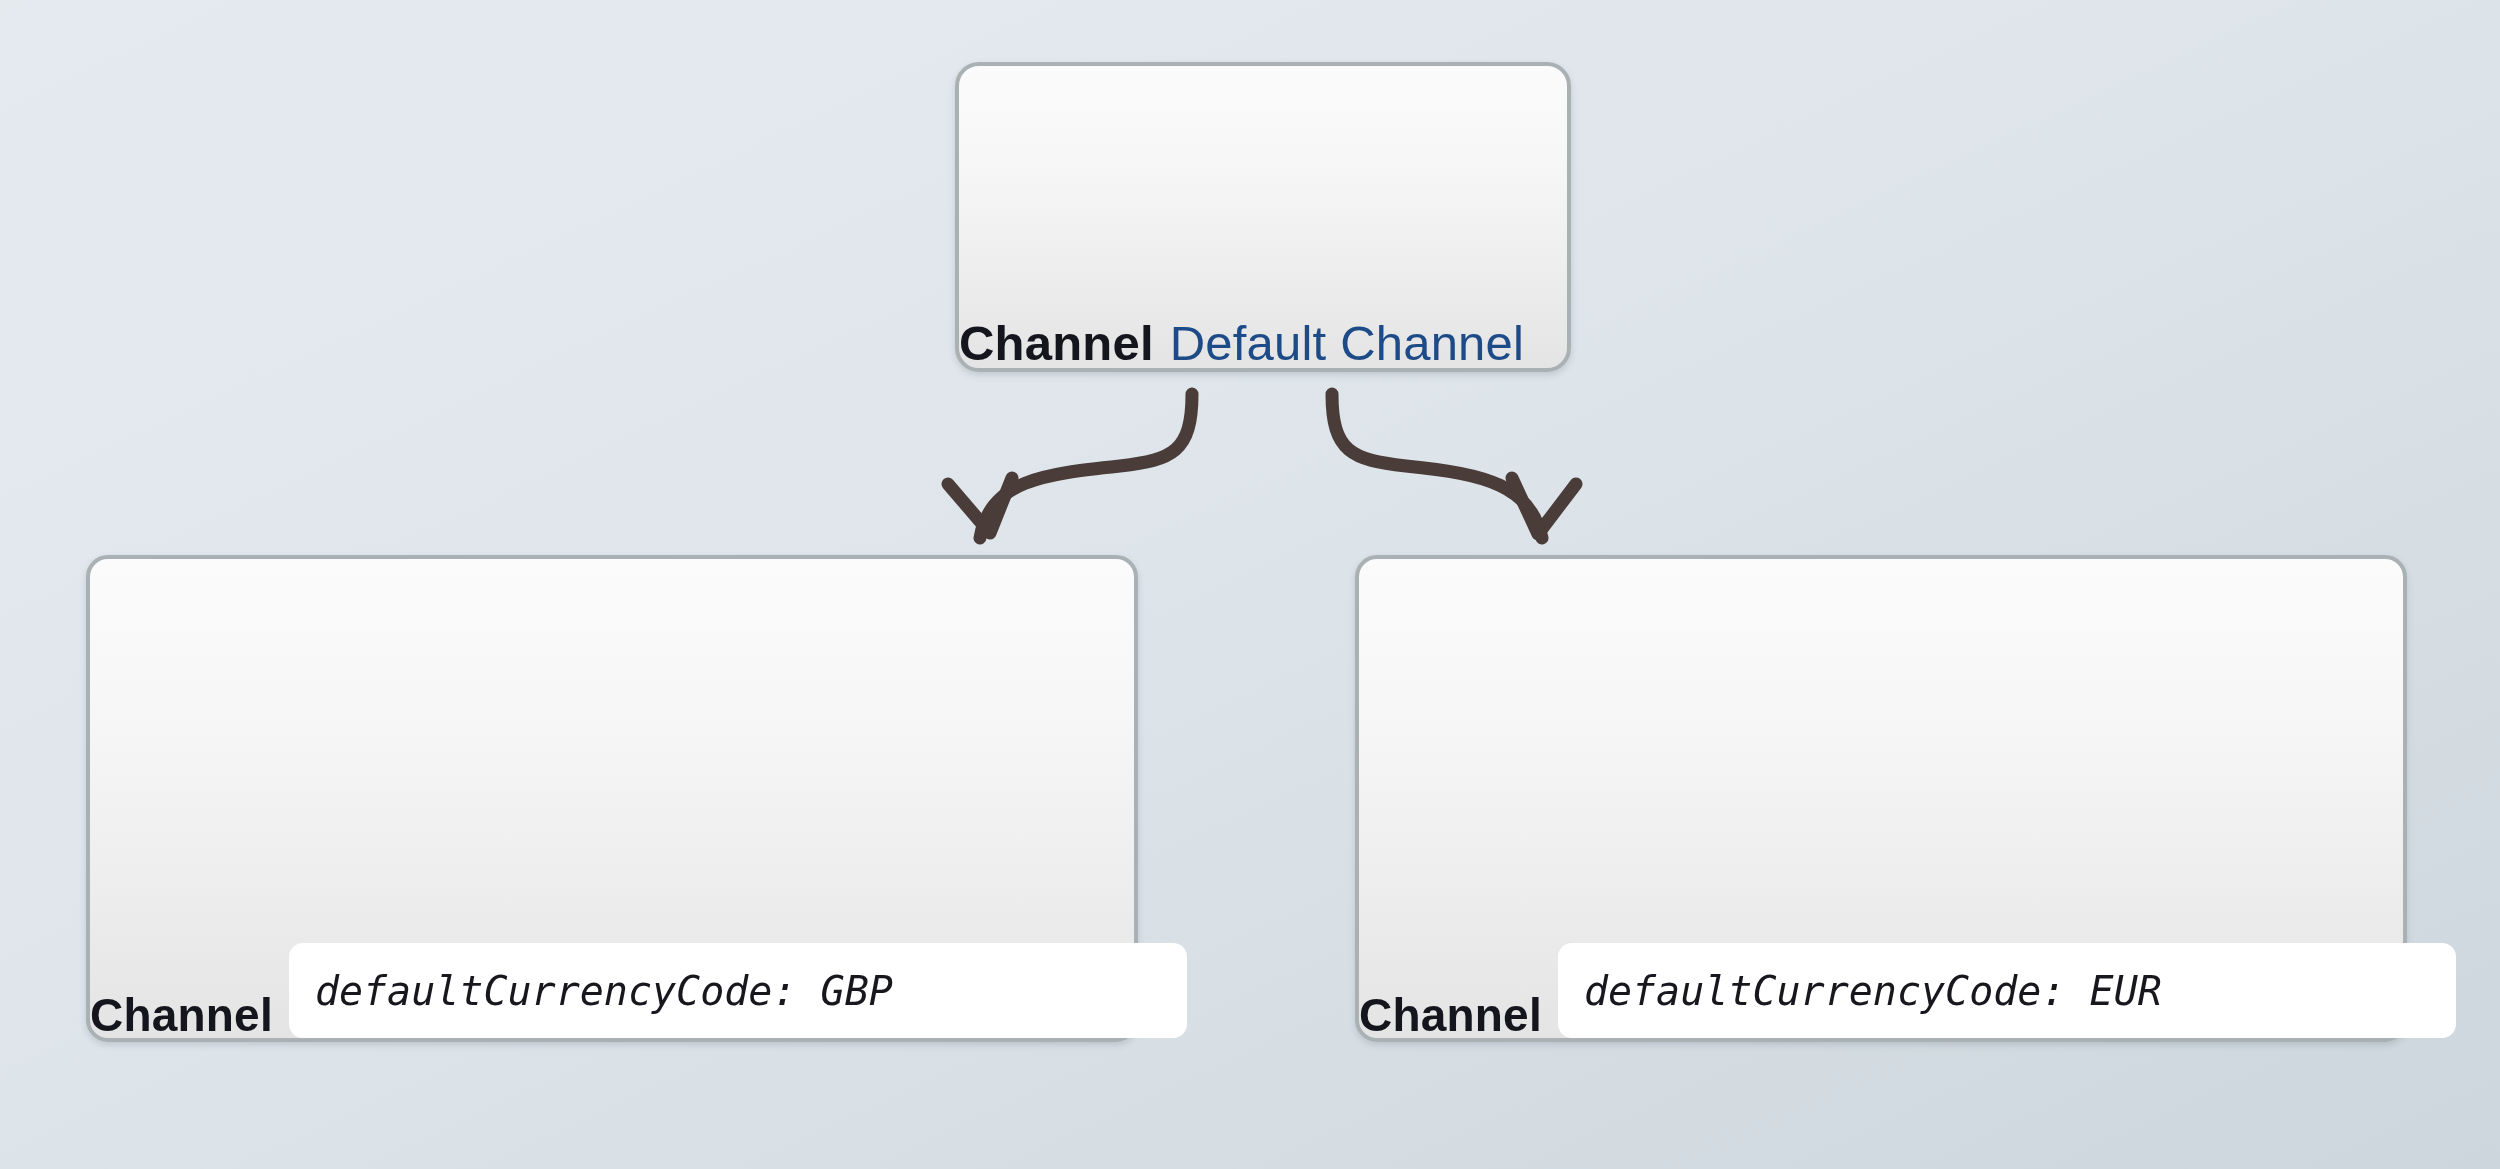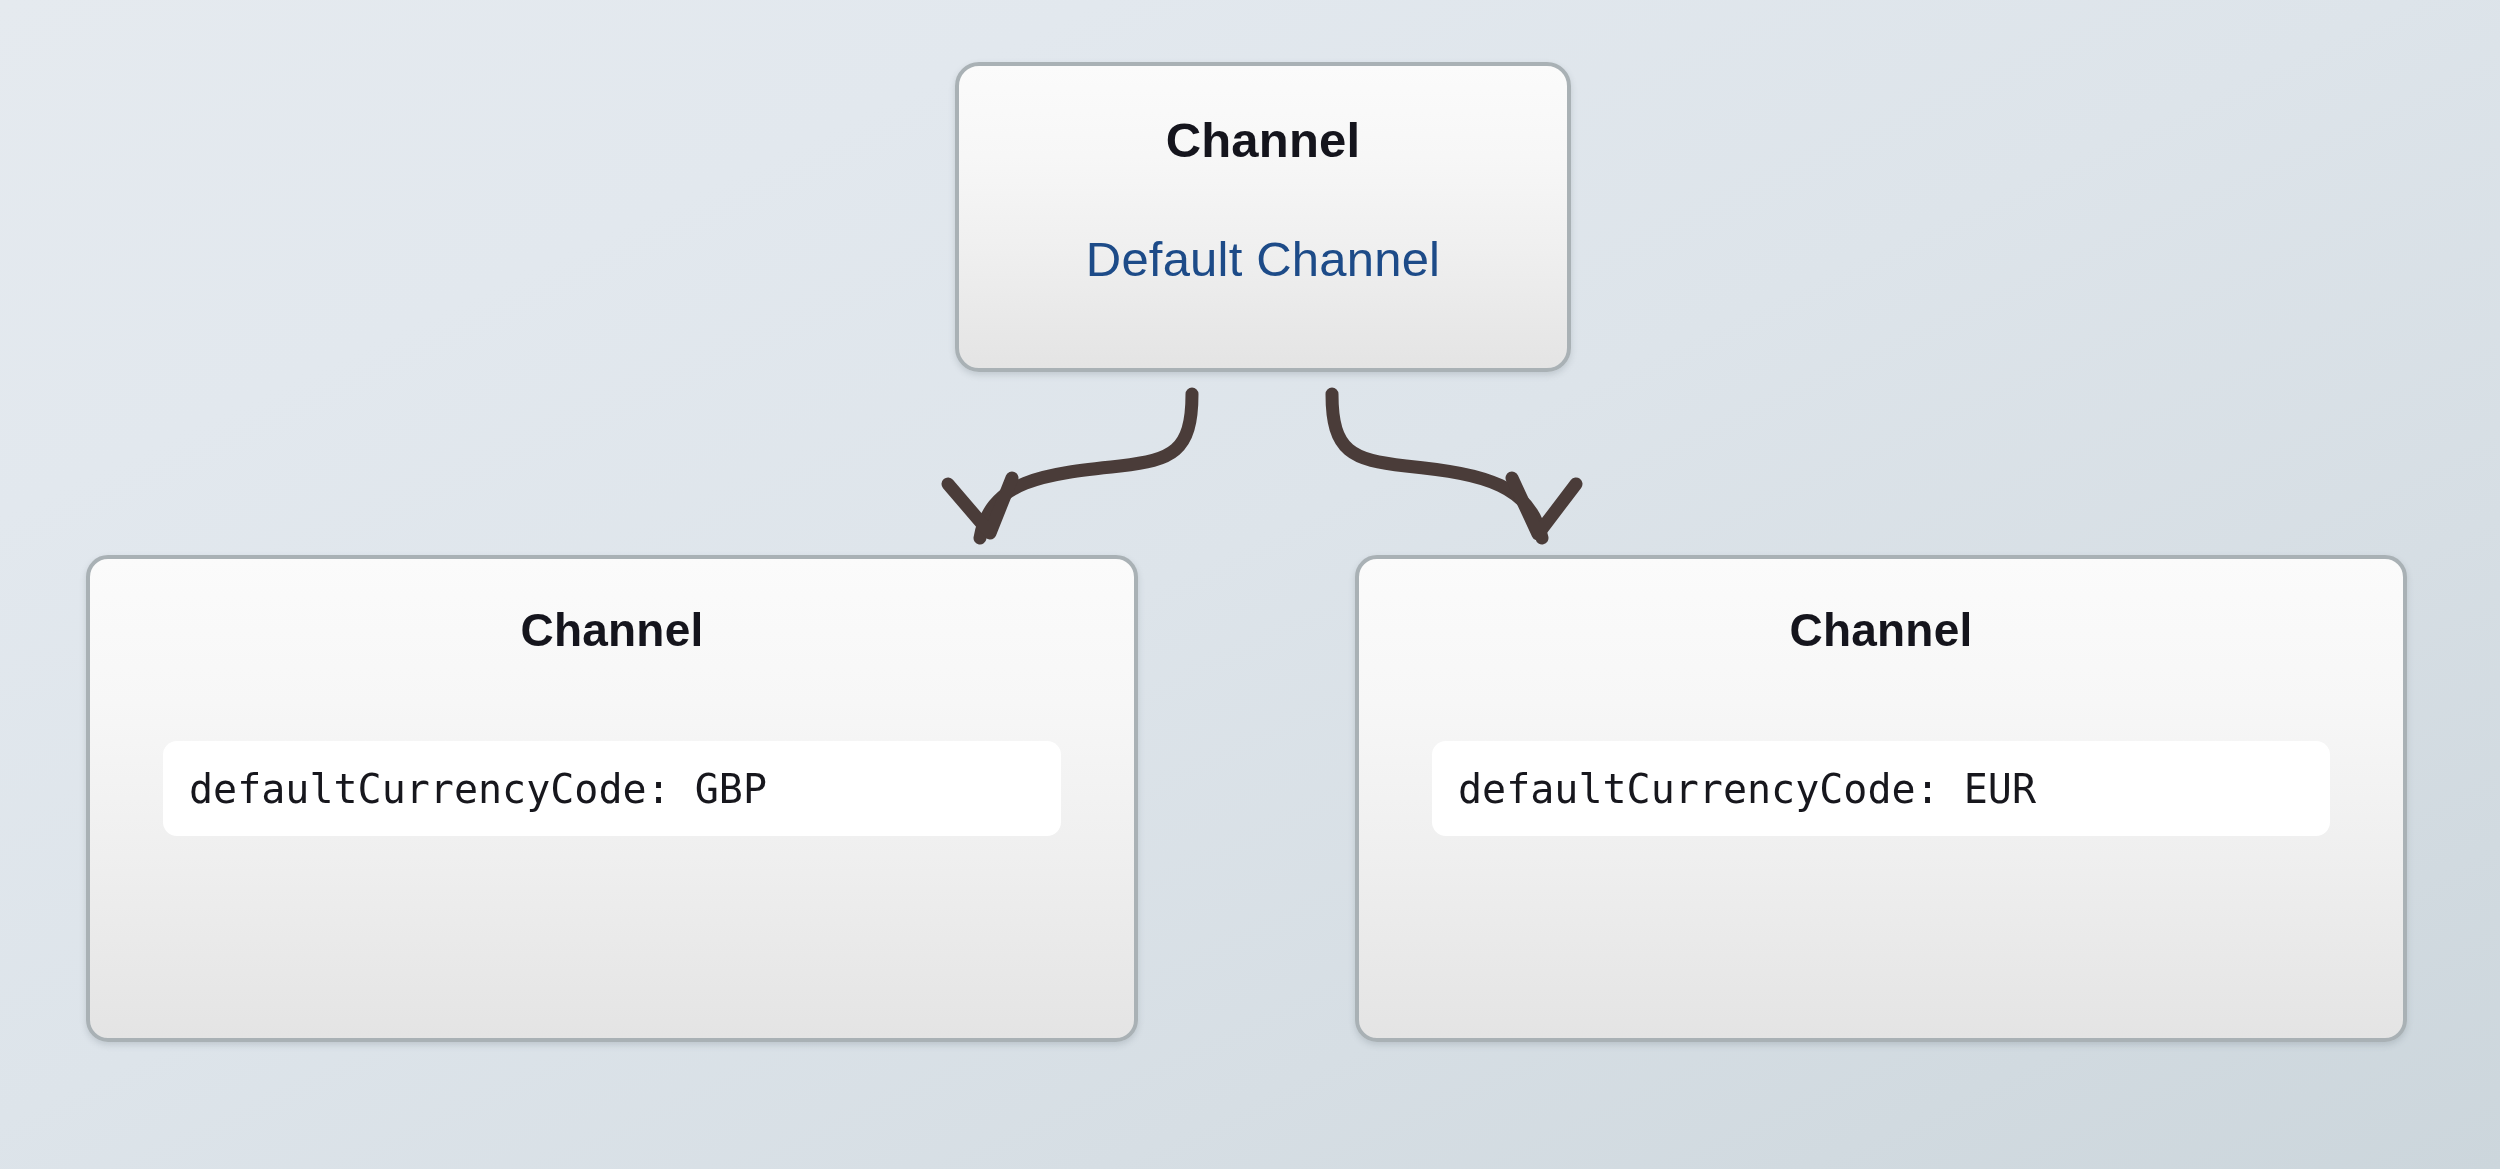--- a/index.html
+++ b/index.html
@@ -42,22 +42,23 @@
     box-sizing: border-box;
     border: 4px solid #a9b1b5;
     border-radius: 22px;
     background: linear-gradient(180deg,
                 #fbfbfb 0%,
                 #f7f7f7 30%,
                 #efefef 62%,
                 #e4e4e4 100%);
     box-shadow: 0 3px 6px rgba(90, 105, 115, 0.22);
     display: flex;
-    flex-direction: column;
-    align-items: center;
+    flex-direction: row;
+    align-items: flex-end;
+    gap: 16px;
   }
 
   .node-type {
     color: #15151d;
     font-weight: bold;
     letter-spacing: 0.2px;
     text-align: center;
     white-space: nowrap;
   }
 
@@ -118,20 +119,21 @@
     margin-top: 48px;
     line-height: 1;
   }
   .leaf .node-name {
     font-size: 46px;
     margin-top: 78px;
     line-height: 1;
   }
   .leaf .node-fields {
     margin-top: 88px;
+    font-style: italic;
   }
   .leaf .field-chip {
     height: 95px;
     padding: 0 26px;
     font-size: 40px;
     width: 898px;
     box-sizing: border-box;
   }
 </style>
 </head>

